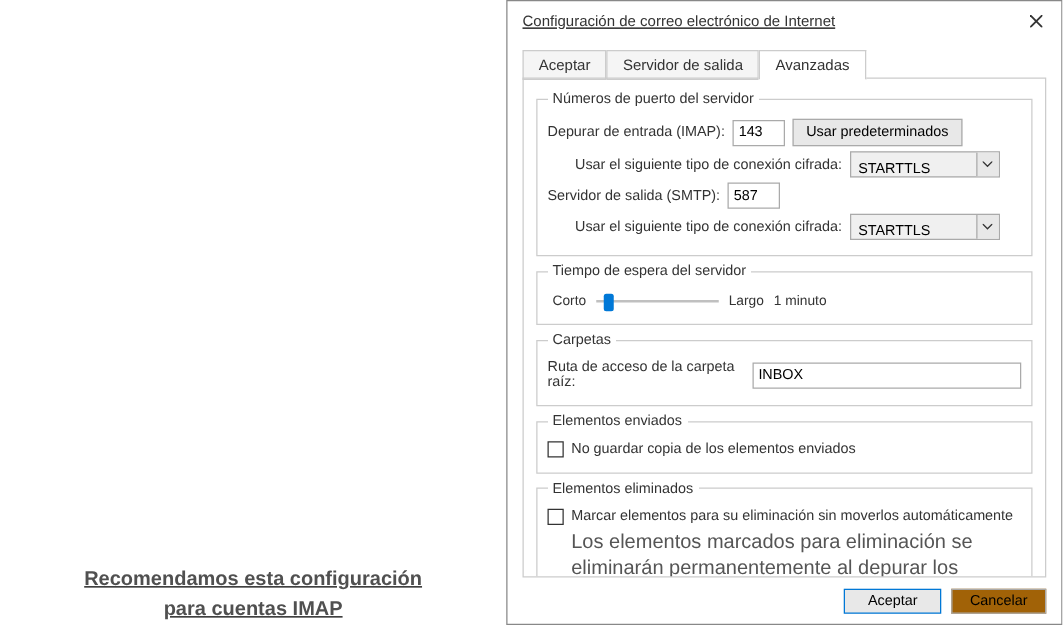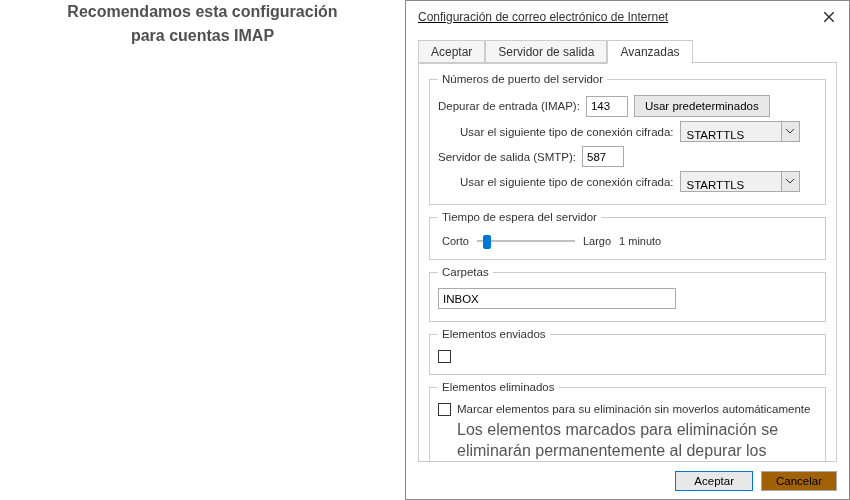--- a/index.html
+++ b/index.html
@@ -1,18 +1,18 @@
 <!DOCTYPE html>
 <html><head>
   <meta charset="utf-8">
   <style>
     * { box-sizing: border-box; margin: 0; padding: 0; font-family: 'Segoe UI', Tahoma, sans-serif; }
     body { background: #fff; width: 850px; height: 500px; display: flex; }
     
-    .left-panel { width: 405px; display: flex; align-items: flex-start; justify-content: center; padding: 0 25px; }
+    .left-panel { width: 405px; display: flex; align-items: flex-end; justify-content: center; padding: 0 25px; text-decoration: underline; }
     .recommendation { text-align: center; color: #505050; font-size: 16px; font-weight: 600; line-height: 1.5; }
     
     .dialog { width: 445px; height: 500px; border: 1px solid #888; background: #fff; display: flex; flex-direction: column; }
     .titlebar { display: flex; align-items: center; padding: 6px 10px 4px 12px; text-decoration: underline; }
     .titlebar-title { flex: 1; font-size: 12px; color: #333; }
     .close-btn { width: 20px; height: 20px; display: flex; align-items: center; justify-content: center; cursor: pointer; }
     .close-btn svg { width: 10px; height: 10px; stroke: #333; stroke-width: 1.5; }
     
     .tabs { display: flex; padding: 8px 12px 0 12px; border-bottom: none; position: relative; }
     .tab { padding: 4px 12px; font-size: 12px; color: #333; border: 1px solid transparent; cursor: pointer; position: relative; top: 1px; background: #fff; }
@@ -126,28 +126,30 @@
           <div class="slider-thumb"></div>
         </div>
         <span class="lbl-small">Largo</span>
         <span class="lbl-small">1 minuto</span>
       </div>
     </fieldset>
 
     <fieldset>
       <legend>Carpetas</legend>
       <div class="row">
+        <span class="lbl">Ruta de acceso de la carpeta raíz:</span>
         <input type="text" class="path-input" value="INBOX" style="">
       </div>
     </fieldset>
 
     <fieldset>
       <legend>Elementos enviados</legend>
       <div class="checkbox-row">
         <div class="checkbox"></div>
+        <span class="check-label">No guardar copia de los elementos enviados</span>
       </div>
     </fieldset>
 
     <fieldset>
       <legend>Elementos eliminados</legend>
       <div class="checkbox-row">
         <div class="checkbox"></div>
         <span class="check-label">Marcar elementos para su eliminación sin moverlos automáticamente</span>
       </div>
       <div class="hint">Los elementos marcados para eliminación se eliminarán permanentemente al depurar los elementos del buzón de correo.</div>

